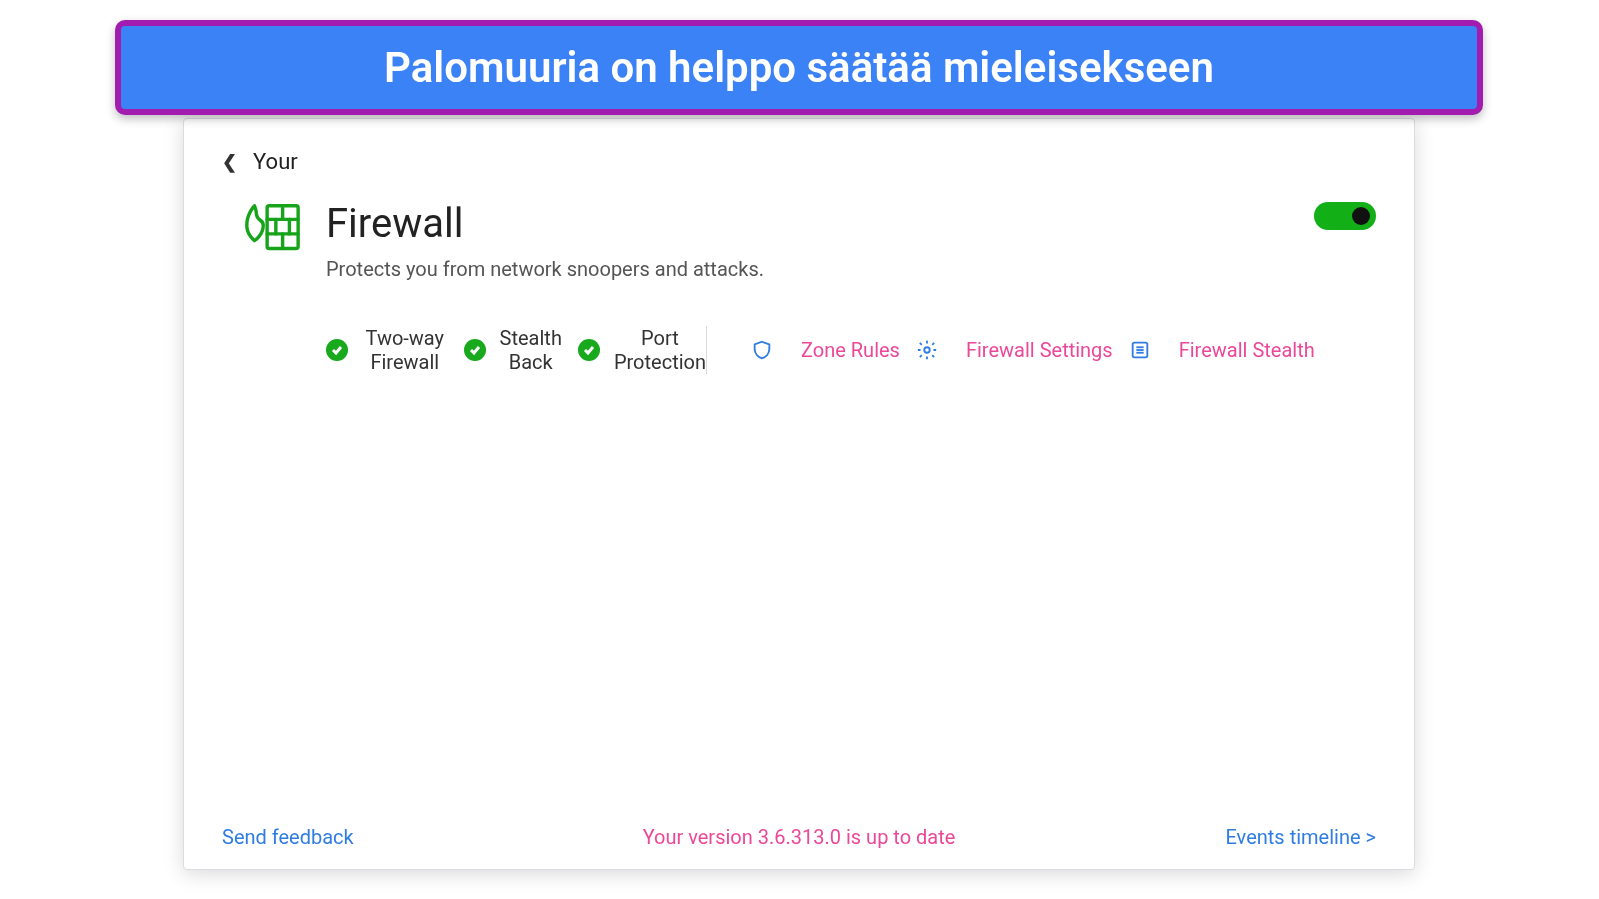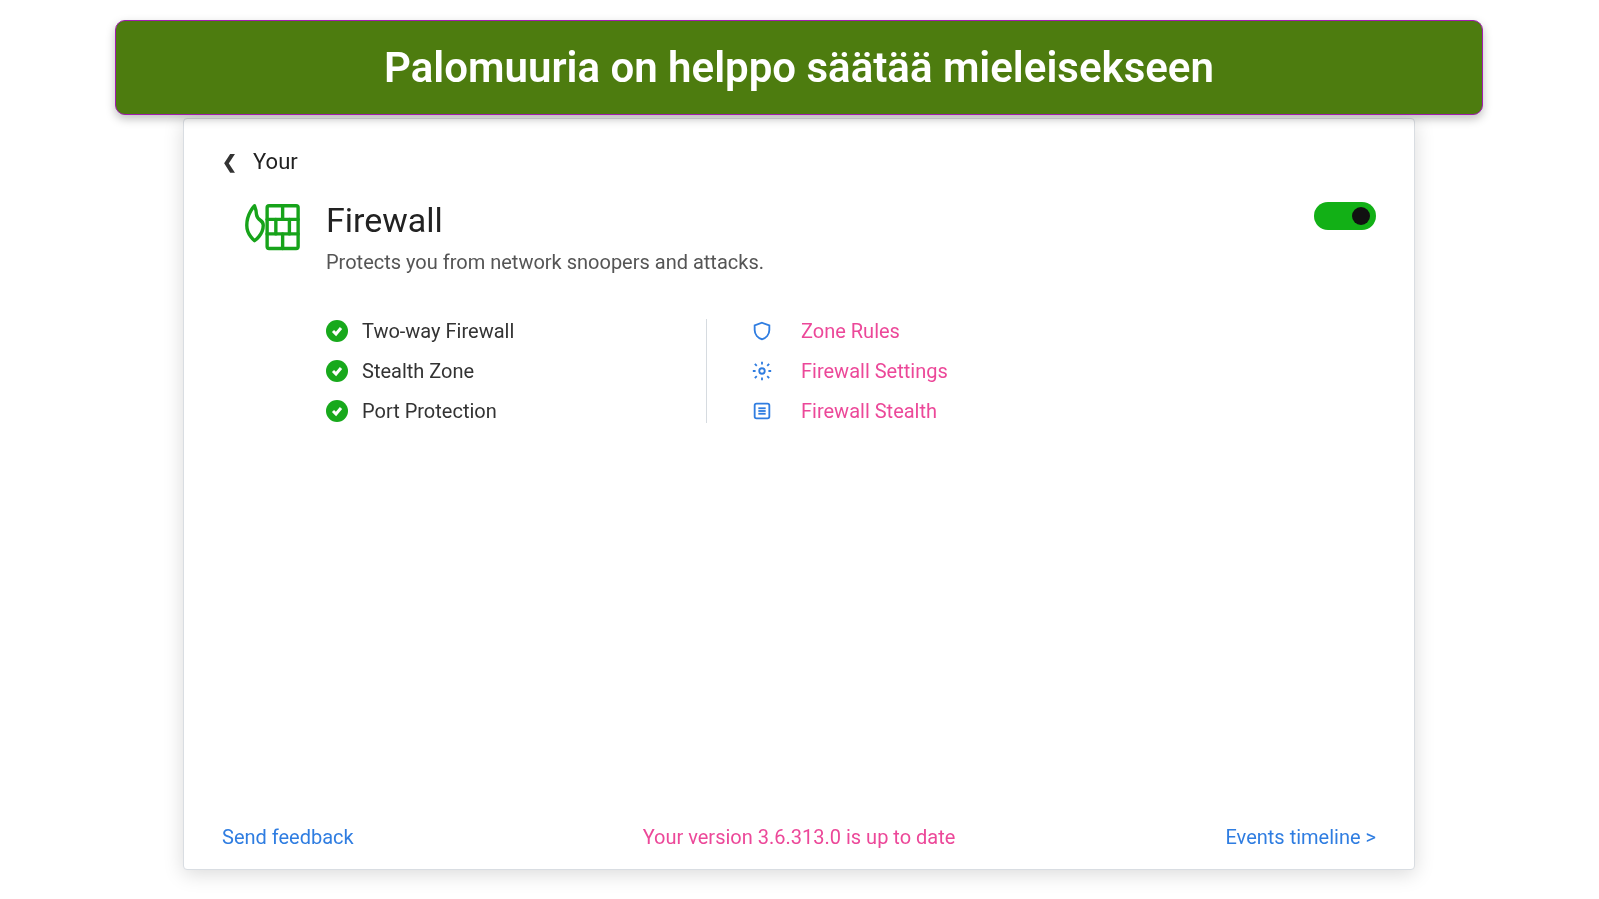--- a/index.html
+++ b/index.html
@@ -9,22 +9,22 @@
     width: 1599px;
     height: 899px;
     position: relative;
   }
   .banner {
     position: absolute;
     left: 115px;
     top: 20px;
     width: 1368px;
     height: 95px;
-    background: #4d7c0f;
-    border: 1px solid #a21caf;
+    background: #3b82f6;
+    border: 6px solid #a21caf;
     border-radius: 10px;
     box-shadow: 0 4px 10px rgba(0,0,0,0.25);
     display: flex;
     align-items: center;
     justify-content: center;
     color: #fff;
     font-size: 42px;
     font-weight: 600;
     z-index: 2;
   }
@@ -54,21 +54,21 @@
   }
   .back-row .chev { font-size: 18px; color:#333; font-weight:600; padding-left:6px; }
   .header-row {
     display: flex;
     align-items: flex-start;
     gap: 24px;
     position: relative;
     padding-left: 18px;
   }
   .fw-icon { width: 62px; height: 56px; flex: 0 0 auto; color:#17a31a; }
-  .header-text h1 { font-size: 34px; font-weight: 400; color: #222; margin-bottom: 10px; }
+  .header-text h1 { font-size: 40px; font-weight: 400; color: #222; margin-bottom: 10px; }
   .header-text .desc { font-size: 20px; color: #555; margin-bottom: 5px; }
   .header-text .status { font-size: 20px; color: #1b8c1e; }
   .toggle {
     position: absolute;
     right: 0;
     top: 2px;
     width: 62px; height: 28px;
     background: #12b016;
     border-radius: 14px;
     cursor: pointer;
@@ -79,21 +79,21 @@
     width: 18px; height: 18px;
     background: #111;
     border-radius: 50%;
     top: 5px; right: 6px;
   }
   .columns {
     display: flex;
     margin-top: 40px;
     margin-left: 104px;
   }
-  .col { display:flex; flex-direction:column; gap:16px;text-align:center; }
+  .col { display:flex; flex-direction:row; gap:16px;text-align:center; }
   .col-left { width: 380px; }
   .divider { width:1px; background:#d6dbe0; margin: 0 44px 0 0; }
   .feature, .linkrow {
     display:flex; align-items:center; gap:14px;
     font-size: 20px;
   }
   .feature { color:#333; }
   .check {
     width:22px; height:22px; border-radius:50%;
     background:#18a91c; display:flex; align-items:center; justify-content:center;
@@ -157,21 +157,21 @@
             </svg>
           </span>
         <span>Two-way Firewall</span>
       </div>
       <div class="feature">
         <span class="check">
             <svg viewBox="0 0 12 12">
               <polyline points="2,6 5,9 10,3"></polyline>
             </svg>
           </span>
-        <span>Stealth Zone</span>
+        <span>Stealth Back</span>
       </div>
       <div class="feature">
         <span class="check">
             <svg viewBox="0 0 12 12">
               <polyline points="2,6 5,9 10,3"></polyline>
             </svg>
           </span>
         <span>Port Protection</span>
       </div>
     </div>

